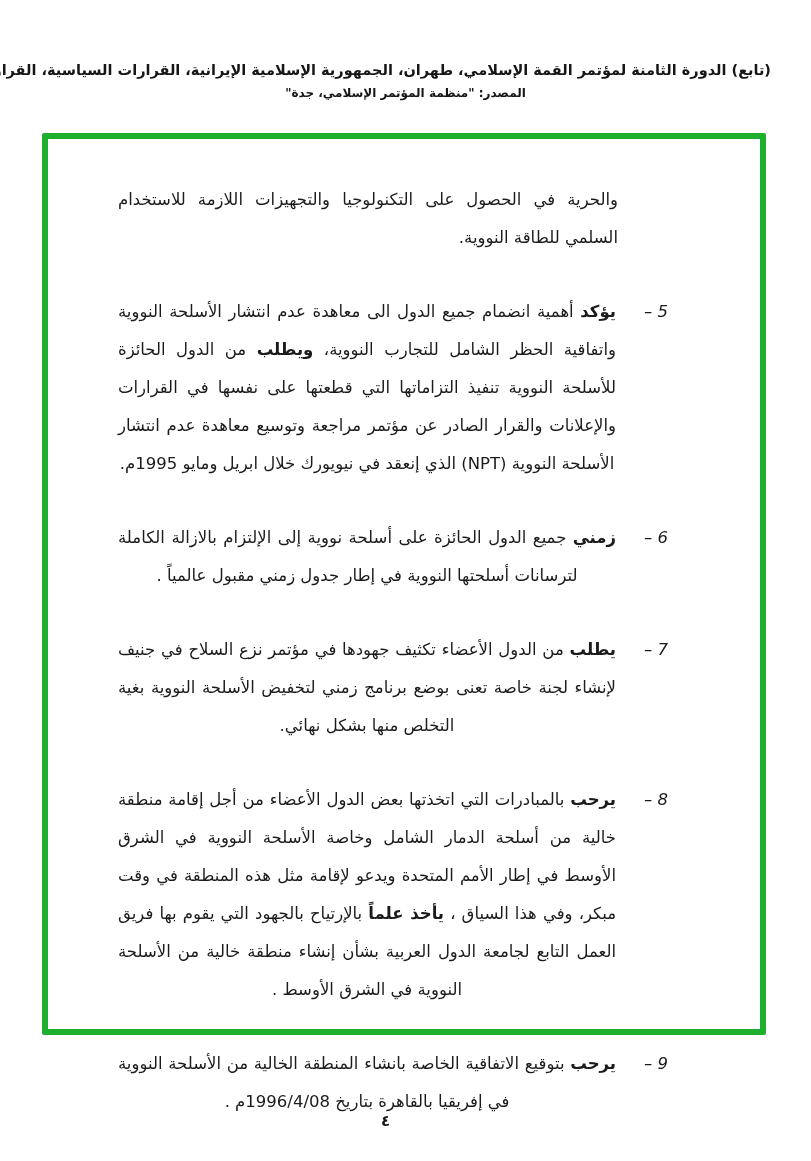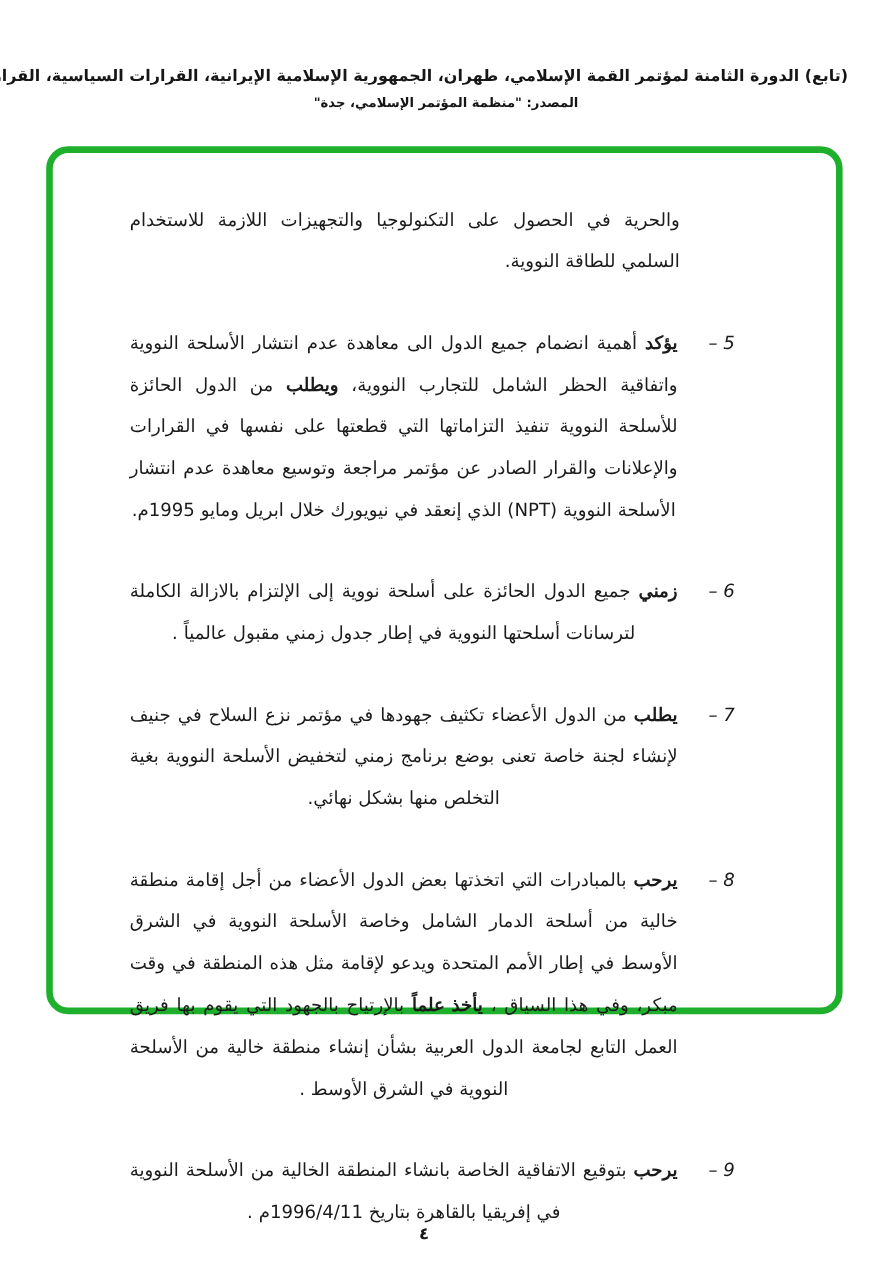--- a/index.html
+++ b/index.html
@@ -11,22 +11,22 @@
     position:absolute;top:62px;left:40px;right:40px;
     direction:rtl;text-align:center;
   }
   .header-line1{
     font-size:14.5px;font-weight:bold;letter-spacing:0px;white-space:nowrap;
   }
   .header-line2{
     font-size:12px;font-weight:bold;margin-top:8px;
   }
   .frame{
-    position:absolute;left:42px;top:133px;width:724px;height:789px;
-    box-sizing:border-box;border:6px solid #1eb02c;border-radius:20px;
+    position:absolute;left:42px;top:133px;width:724px;height:902px;
+    box-sizing:border-box;border:6px solid #1eb02c;border-radius:2px;
     background:transparent;
   }
   .content{
     direction:rtl;
     padding:42px 92px 0 70px;
     font-size:16.5px;line-height:38px;color:#1b1b1b;
   }
   .intro{
     padding-right:50px;
     text-align:justify;text-align-last:right;
@@ -34,21 +34,21 @@
   .item{
     position:relative;padding-right:52px;margin-top:36px;
   }
   .item-marker{
     position:absolute;right:0;top:0;width:46px;
     font-style:italic;
   }
   .item-body{
     text-align:justify;text-align-last:center;
   }
-  .seg-bold{font-weight:bold;font-family:Liberation Serif, serif;}
+  .seg-bold{font-weight:bold;}
   .page-number{
     position:absolute;top:1112px;left:0;right:40px;
     text-align:center;font-size:15px;font-weight:bold;
   }
 </style>
 </head>
 <body>
 
 <div class="header">
   <div class="header-line1">(تابع) الدورة الثامنة لمؤتمر القمة الإسلامي، طهران، الجمهورية الإسلامية الإيرانية، القرارات السياسية، القرار الرقم ٨/٢١-س(ق.إ)</div>
@@ -70,19 +70,19 @@
         <div class="item">
           <span class="item-marker">7 –</span>
           <div class="item-body"><span class="seg-bold">يطلب</span><span class="seg"> من الدول الأعضاء تكثيف جهودها في مؤتمر نزع السلاح في جنيف لإنشاء لجنة خاصة تعنى بوضع برنامج زمني لتخفيض الأسلحة النووية بغية التخلص منها بشكل نهائي.</span></div>
         </div>
         <div class="item">
           <span class="item-marker">8 –</span>
           <div class="item-body"><span class="seg-bold">يرحب</span><span class="seg"> بالمبادرات التي اتخذتها بعض الدول الأعضاء من أجل إقامة منطقة خالية من أسلحة الدمار الشامل وخاصة الأسلحة النووية في الشرق الأوسط في إطار الأمم المتحدة ويدعو لإقامة مثل هذه المنطقة في وقت مبكر، وفي هذا السياق ، </span><span class="seg-bold">يأخذ علماً</span><span class="seg"> بالإرتياح بالجهود التي يقوم بها فريق العمل التابع لجامعة الدول العربية بشأن إنشاء منطقة خالية من الأسلحة النووية في الشرق الأوسط .</span></div>
         </div>
         <div class="item">
           <span class="item-marker">9 –</span>
-          <div class="item-body"><span class="seg-bold">يرحب</span><span class="seg"> بتوقيع الاتفاقية الخاصة بانشاء المنطقة الخالية من الأسلحة النووية في إفريقيا بالقاهرة بتاريخ 1996/4/11م .</span></div>
+          <div class="item-body"><span class="seg-bold">يرحب</span><span class="seg"> بتوقيع الاتفاقية الخاصة بانشاء المنطقة الخالية من الأسلحة النووية في إفريقيا بالقاهرة بتاريخ 1996/4/08م .</span></div>
         </div>
       </div>
   </div>
 </div>
 
 <div class="page-number">٤</div>
 
 </body></html>

